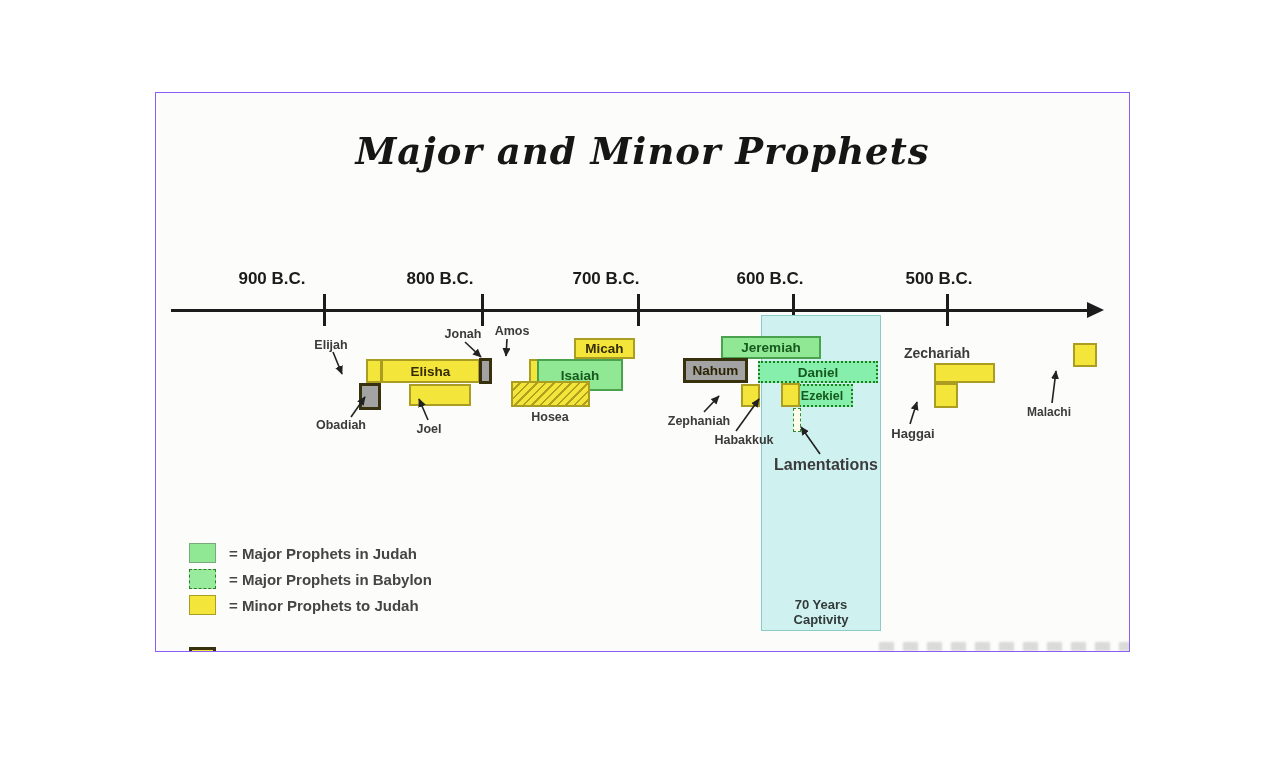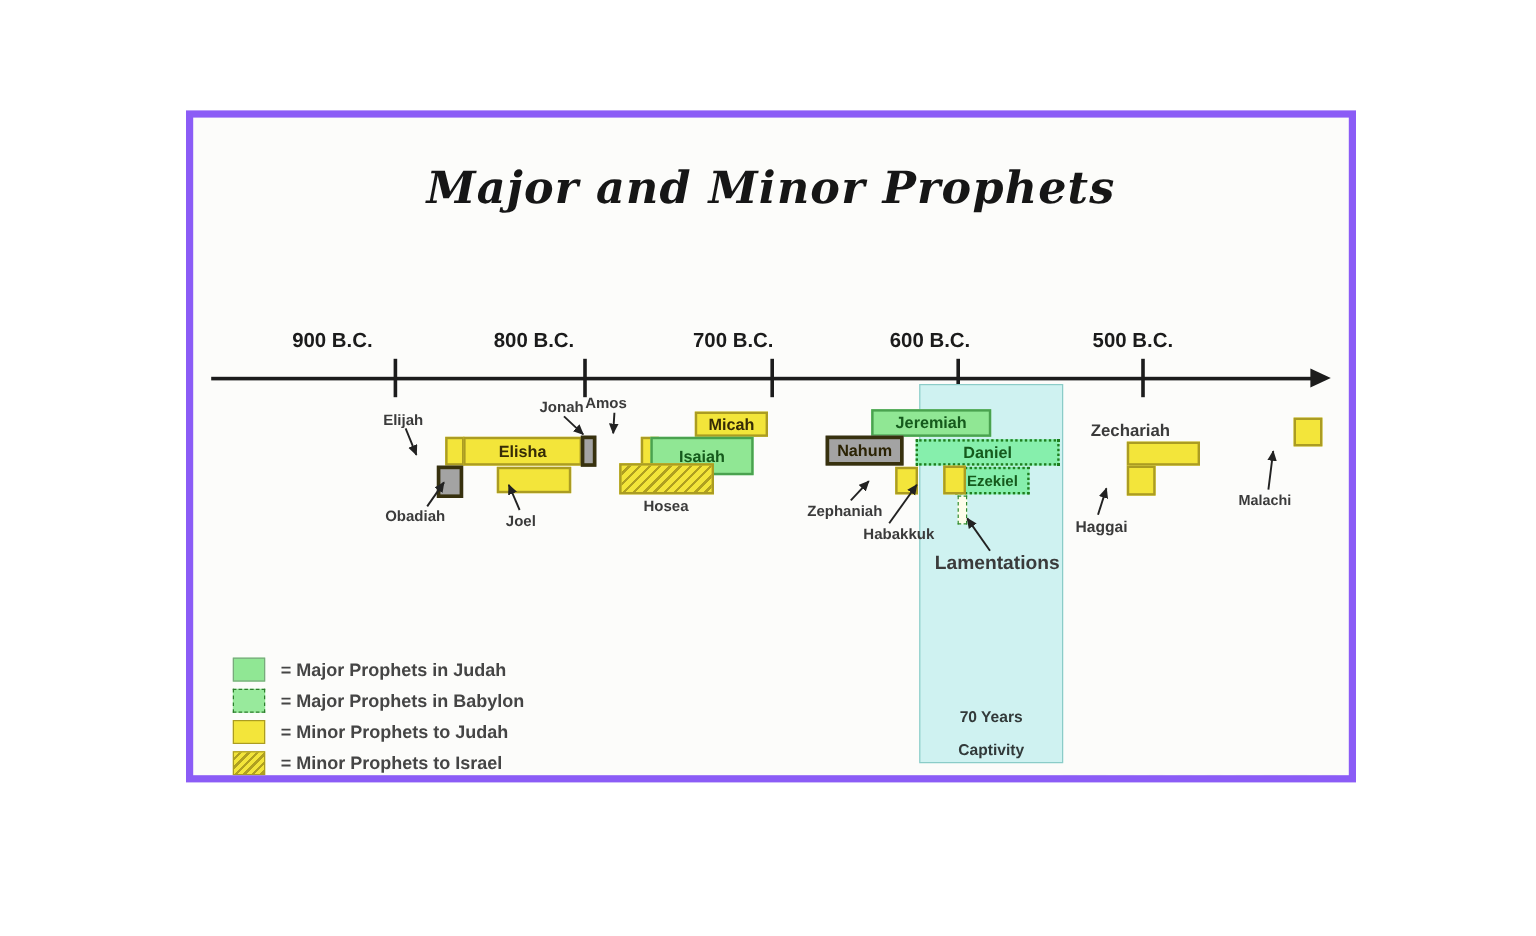--- a/index.html
+++ b/index.html
@@ -1,18 +1,18 @@
 <!DOCTYPE html>
 <html><head>
 <meta charset="utf-8">
 <style>
   html,body{margin:0;padding:0;background:#ffffff;width:1280px;height:780px;overflow:hidden;
     font-family:"Liberation Sans",sans-serif;}
   .stage{position:absolute;left:155px;top:92px;width:975px;height:560px;
-    background:#fcfcfa;border:6px solid #8b5cf6;box-sizing:border-box;overflow:hidden;}
+    background:#fcfcfa;border:1px solid #8b5cf6;box-sizing:border-box;overflow:hidden;}
   .title{position:absolute;left:0;top:36px;width:100%;text-align:center;
     font:italic 700 37px "DejaVu Serif",serif;color:#161616;letter-spacing:1px;}
   
   .axis-line{position:absolute;left:15px;top:216px;width:918px;height:3px;background:#1c1c1c;}
   .axis-head{position:absolute;left:931px;top:209px;width:0;height:0;
     border-left:17px solid #1c1c1c;border-top:8px solid transparent;border-bottom:8px solid transparent;}
   .tick{position:absolute;top:201px;width:3px;height:32px;background:#1c1c1c;}
   .tick-label{position:absolute;top:176px;transform:translateX(-50%);
     font:700 17px "Liberation Sans",sans-serif;color:#1b1b1b;white-space:nowrap;}
   
@@ -53,21 +53,21 @@
     filter:blur(1px);}
 </style>
 </head>
 <body>
 
 <div class="stage">
 
   <div class="title">Major and Minor Prophets</div>
 
   <div class="band"></div>
-  <div class="band-text" style="top:492px">70 Years</div>
+  <div class="band-text" style="top:504px">70 Years</div>
   <div class="band-text" style="top:519px">Captivity</div>
 
   <div class="axis-line"></div>
   <div class="axis-head"></div>
   <div class="tick" style="left:167px"></div>
   <div class="tick" style="left:325px"></div>
   <div class="tick" style="left:481px"></div>
   <div class="tick" style="left:636px"></div>
   <div class="tick" style="left:790px"></div>
   <div class="tick-label" style="left:116px">900 B.C.</div>
@@ -93,21 +93,21 @@
   <div class="box yellow" style="left:597px;top:290px;width:19px;height:24px"></div>
   <div class="box pale-dashed" style="left:637px;top:315px;width:8px;height:24px"></div>
   <div class="box yellow" style="left:750px;top:270px;width:61px;height:20px"></div>
   <div class="box yellow" style="left:750px;top:290px;width:24px;height:25px"></div>
   <div class="box yellow" style="left:889px;top:250px;width:24px;height:24px"></div>
 
   <div class="plabel" style="left:175px;top:245px">Elijah</div>
   <div class="plabel" style="left:185px;top:325px">Obadiah</div>
   <div class="plabel" style="left:273px;top:329px">Joel</div>
   <div class="plabel" style="left:307px;top:234px">Jonah</div>
-  <div class="plabel" style="left:344px;top:231px">Amos</div>
+  <div class="plabel" style="left:356px;top:231px">Amos</div>
   <div class="plabel" style="left:394px;top:317px">Hosea</div>
   <div class="plabel" style="left:543px;top:321px">Zephaniah</div>
   <div class="plabel" style="left:588px;top:340px">Habakkuk</div>
   <div class="plabel small" style="left:670px;top:363px">Lamentations</div>
   <div class="plabel" style="left:781px;top:252px;font-size:14px">Zechariah</div>
   <div class="plabel" style="left:757px;top:333px;font-size:13px">Haggai</div>
   <div class="plabel" style="left:893px;top:312px;font-size:12px">Malachi</div>
 
   <svg class="arrows" viewBox="0 0 975 560">
     <defs>
@@ -132,24 +132,20 @@
     <span class="leg-label">= Major Prophets in Judah</span>
   </div>
   <div class="leg-row" style="top:502px">
     <span class="sw sw-yellow"></span>
     <span class="leg-label">= Minor Prophets to Judah</span>
   </div>
   <div class="leg-row" style="top:476px">
     <span class="sw sw-green-dashed"></span>
     <span class="leg-label">= Major Prophets in Babylon</span>
   </div>
-  <div class="leg-row" style="top:528px">
-    <span class="sw sw-yellow-hatch"></span>
-    <span class="leg-label">= Minor Prophets to Israel</span>
-  </div>
   <div class="leg-row" style="top:554px">
     <span class="sw sw-yellow-dark"></span>
     <span class="leg-label faint">= Minor Prophets to Other Nations</span>
   </div>
 
   <div class="illegible"></div>
 
 </div>
 
 </body></html>

